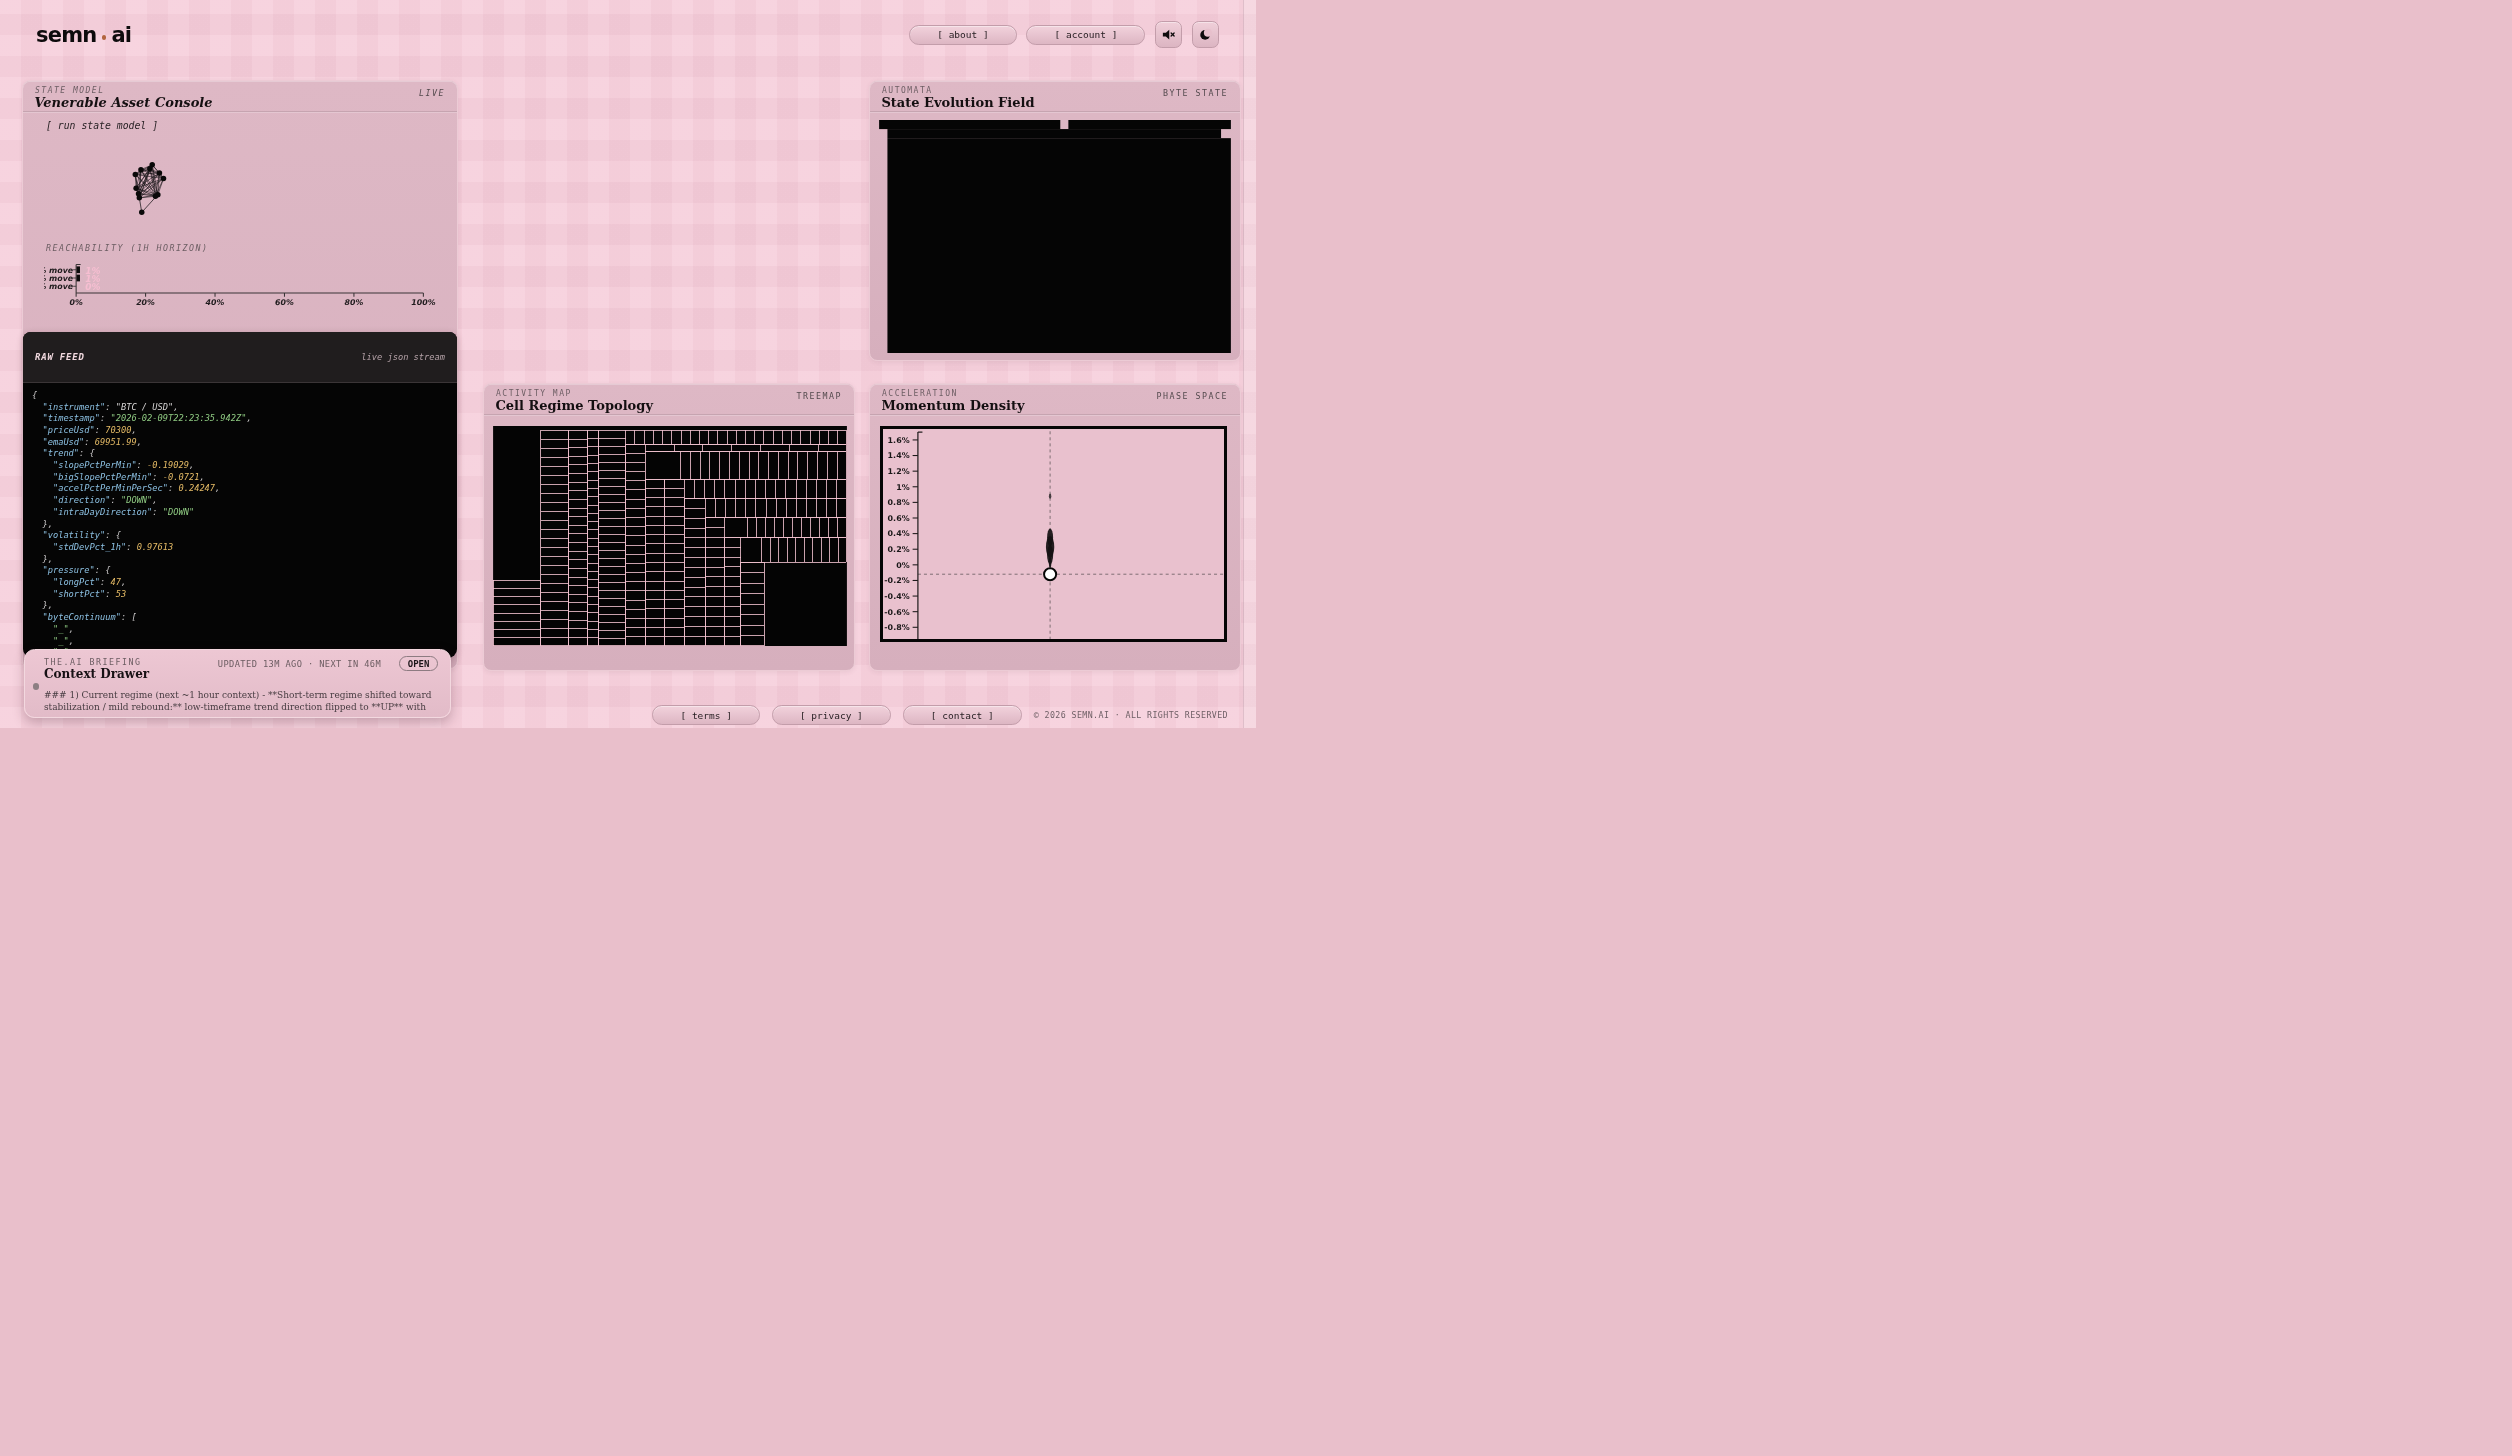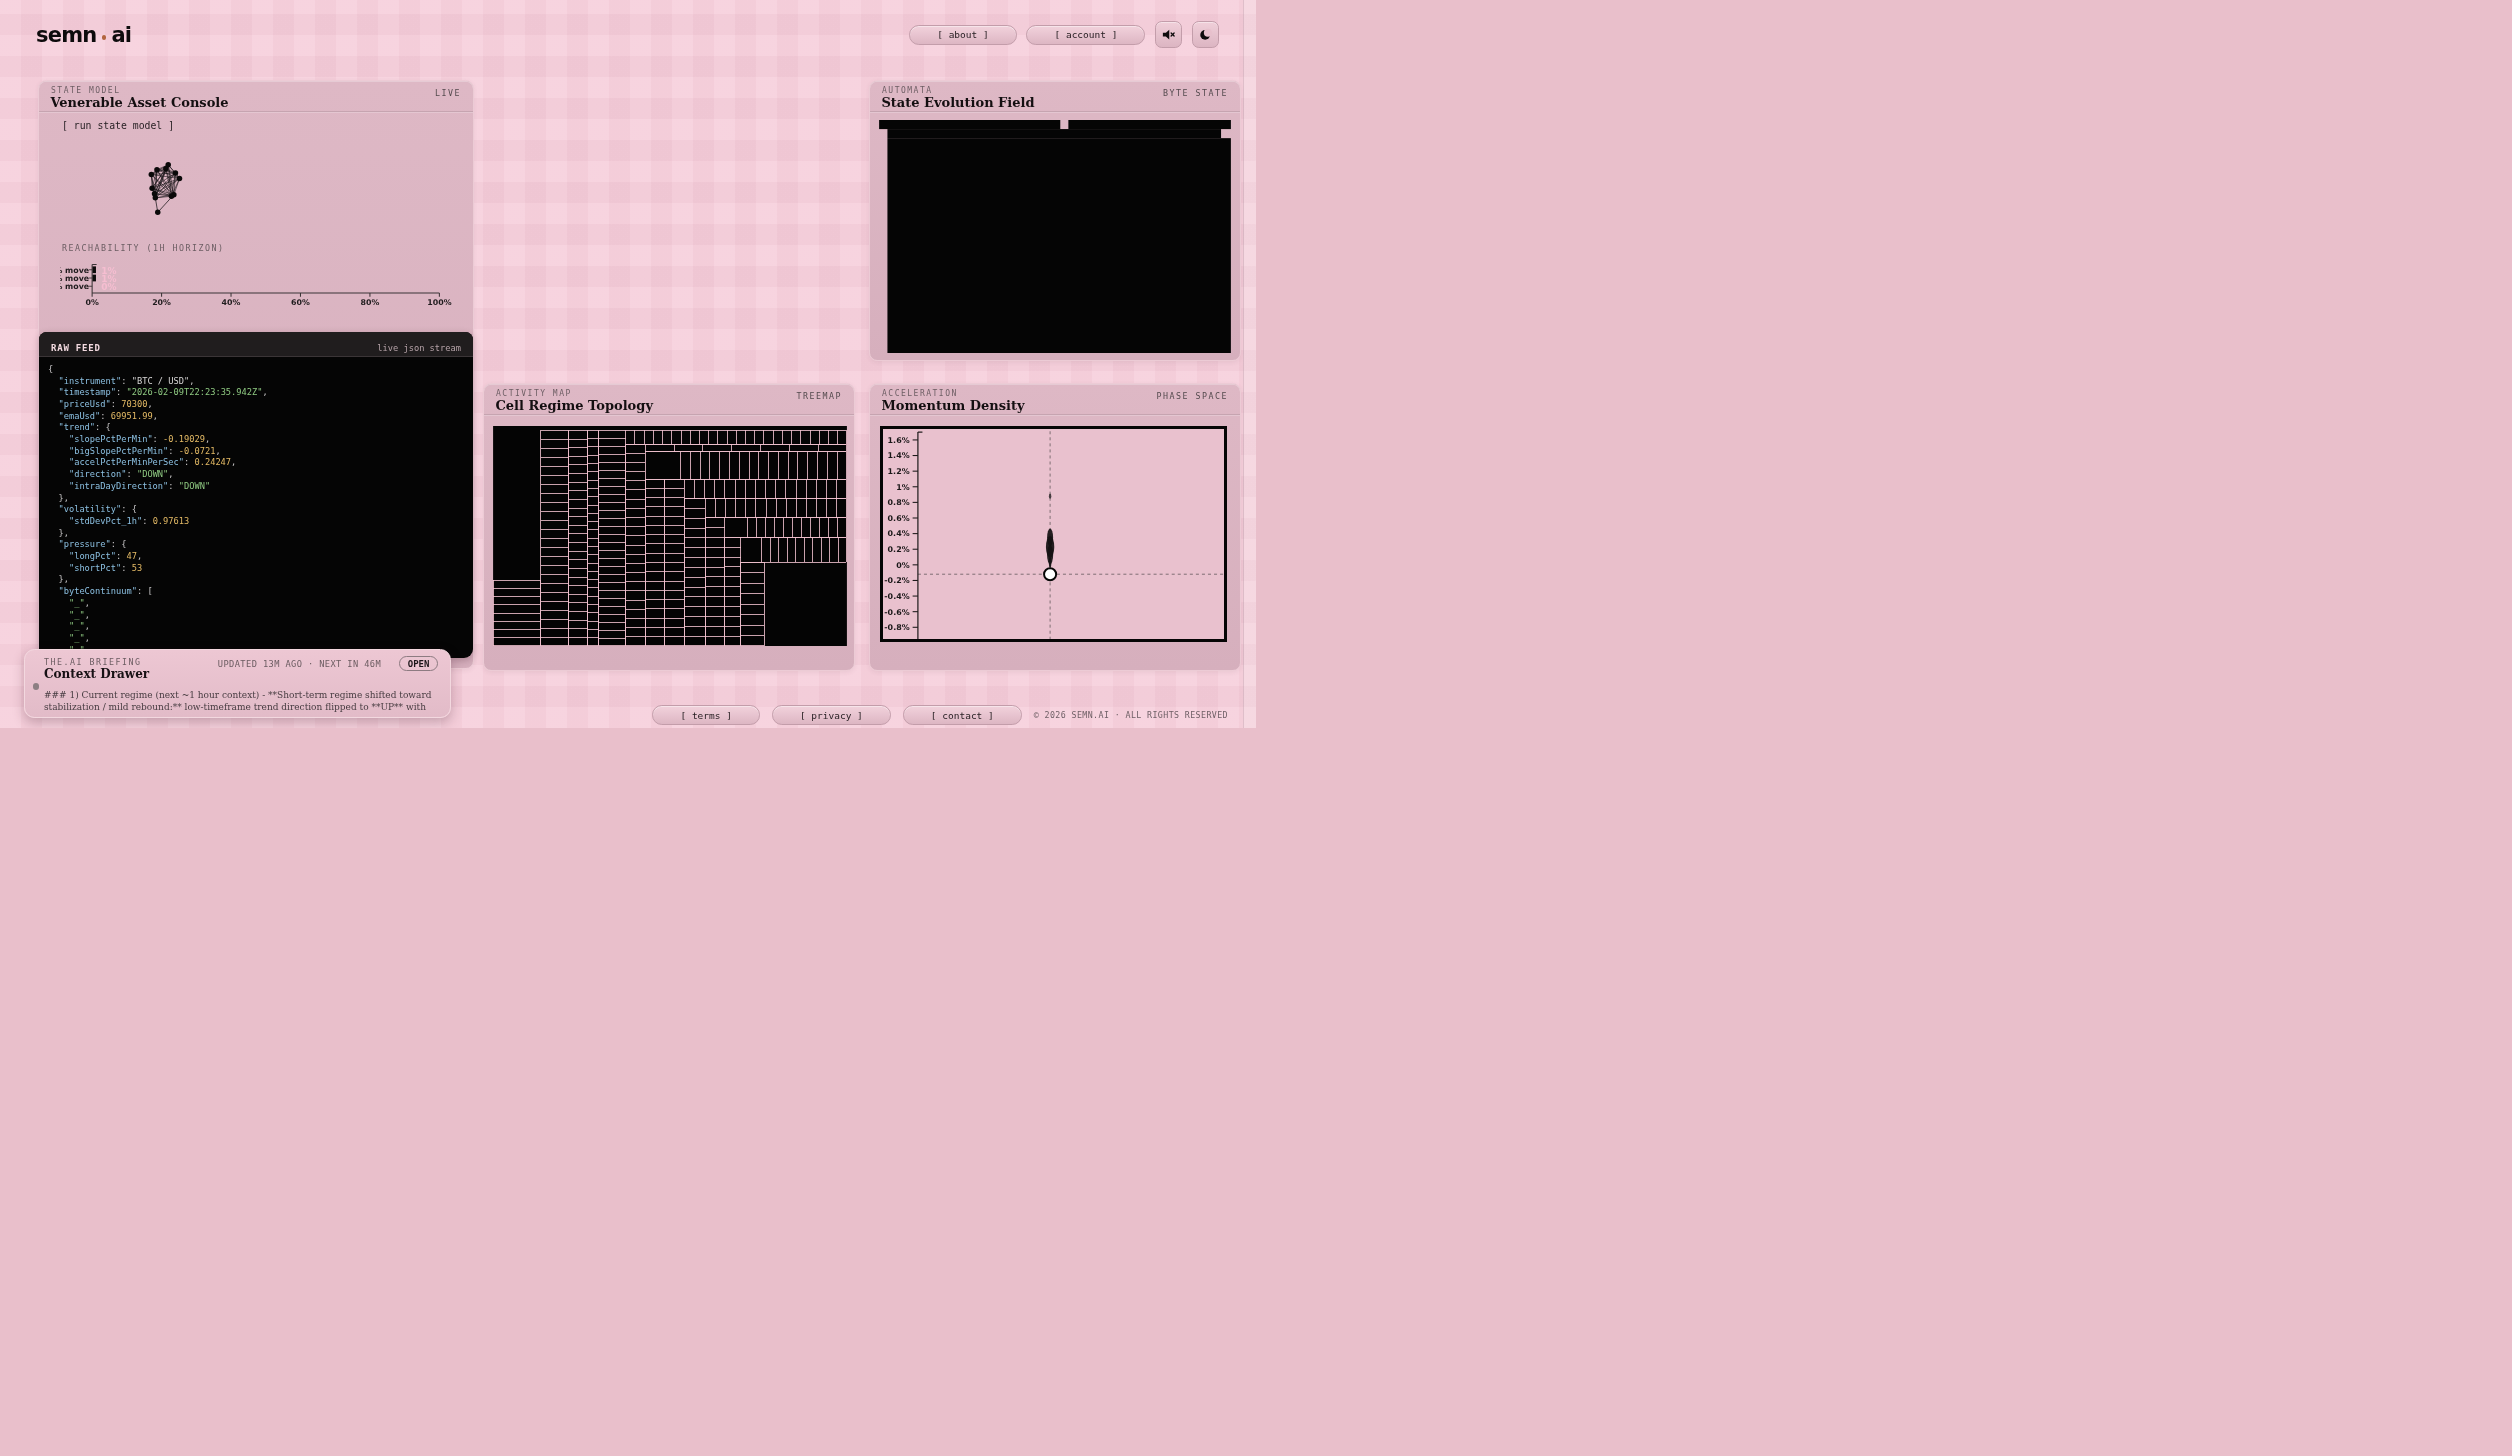--- a/index.html
+++ b/index.html
@@ -22,41 +22,41 @@
     background:linear-gradient(180deg,#f2d2dc 0%,#ddb6c3 100%);
     border:0.8px solid #c39daa;box-shadow:inset 0 0.8px 0 rgba(255,255,255,.55);
     font-size:9.5px;color:#241d20;cursor:pointer;white-space:nowrap;}
   .iconbtn{width:25px;height:25px;border-radius:6.8px;display:inline-flex;align-items:center;justify-content:center;
     background:linear-gradient(180deg,#f0cfd9 0%,#dcb5c2 100%);
     border:0.8px solid #c39daa;box-shadow:inset 0 0.8px 0 rgba(255,255,255,.55);cursor:pointer;}
   
   .panel{position:absolute;border-radius:8.3px;border:0.8px solid #eccbd5;
     background:linear-gradient(180deg,#deb8c5 0%,#d6afbd 100%);
     box-shadow:inset 0 0.8px 0 rgba(255,255,255,.35), 0 1.5px 4.5px rgba(90,50,65,.07);}
-  .p-left{left:38px;top:80px;width:434px;height:587px;}
+  .p-left{left:22px;top:80px;width:434px;height:587px;font-style:italic;}
   .p-pressure{left:483px;top:80px;width:370px;height:279px;}
   .p-automata{left:869px;top:80px;width:370px;height:279px;}
   .p-activity{left:483px;top:383px;width:370px;height:286px;}
   .p-momentum{left:869px;top:383px;width:370px;height:286px;}
   .phead{position:relative;height:30px;border-bottom:0.8px solid #c6a4b0;
     box-shadow:0 0.8px 0 rgba(255,255,255,.28);}
   .plabel{position:absolute;left:12px;top:5.3px;font-size:8px;letter-spacing:1.5px;color:#6d5e64;}
   .ptitle{position:absolute;left:11.4px;top:13.6px;font-family:"DejaVu Serif","Liberation Serif",serif;
     font-weight:bold;font-size:13px;color:#140f11;white-space:nowrap;}
   .pbadge{position:absolute;right:12px;top:6.8px;font-size:8.3px;letter-spacing:1.5px;color:#544a4e;}
   
   .runbtn{position:absolute;left:23px;top:39px;font-size:9.8px;color:#241e21;cursor:pointer;}
   .netgraph{position:absolute;left:104px;top:79px;}
   .reach-title{position:absolute;left:23px;top:162px;font-size:8.3px;letter-spacing:1.5px;color:#6b5d62;}
   .reach-chart{position:absolute;left:21px;top:179px;}
   .rawfeed{position:absolute;left:0;top:251px;width:434px;height:326px;
     background:#050505;border-radius:7.6px 7.6px 9px 9px;overflow:hidden;
     box-shadow:0 2.3px 7.6px rgba(60,20,35,.25);}
   .rf-head{height:18px;background:#201d1e;border-bottom:0.8px solid #3b3537;
-    display:flex;align-items:flex-end;justify-content:space-between;padding:3px 12px;}
+    display:flex;align-items:center;justify-content:space-between;padding:16px 12px;}
   .rf-title{font-size:9px;font-weight:bold;color:#f2dae0;letter-spacing:0.8px;}
   .rf-badge{font-size:8.7px;color:#b5a2a8;}
   .rf-body{padding:6.8px 9px;font-size:8.7px;line-height:11.7px;white-space:pre;color:#c8c6c7;}
   .tk-k{color:#8cc0e2;}.tk-p{color:#c8c6c7;}.tk-s{color:#8fca82;}.tk-n{color:#e5bb66;}.tk-w{color:#d8d6d6;}
   
   .chartbox{position:absolute;border:3.8px solid #050505;background:#e9c1ce;}
   .pressure-box{left:9.8px;top:8.3px;width:345px;height:226px;}
   .pbar{position:absolute;bottom:0;background:#050505;display:flex;align-items:center;justify-content:center;}
   .pbar span{font-family:"DejaVu Serif","Liberation Serif",serif;font-weight:bold;
     font-size:11.4px;color:#f2c8d4;}

